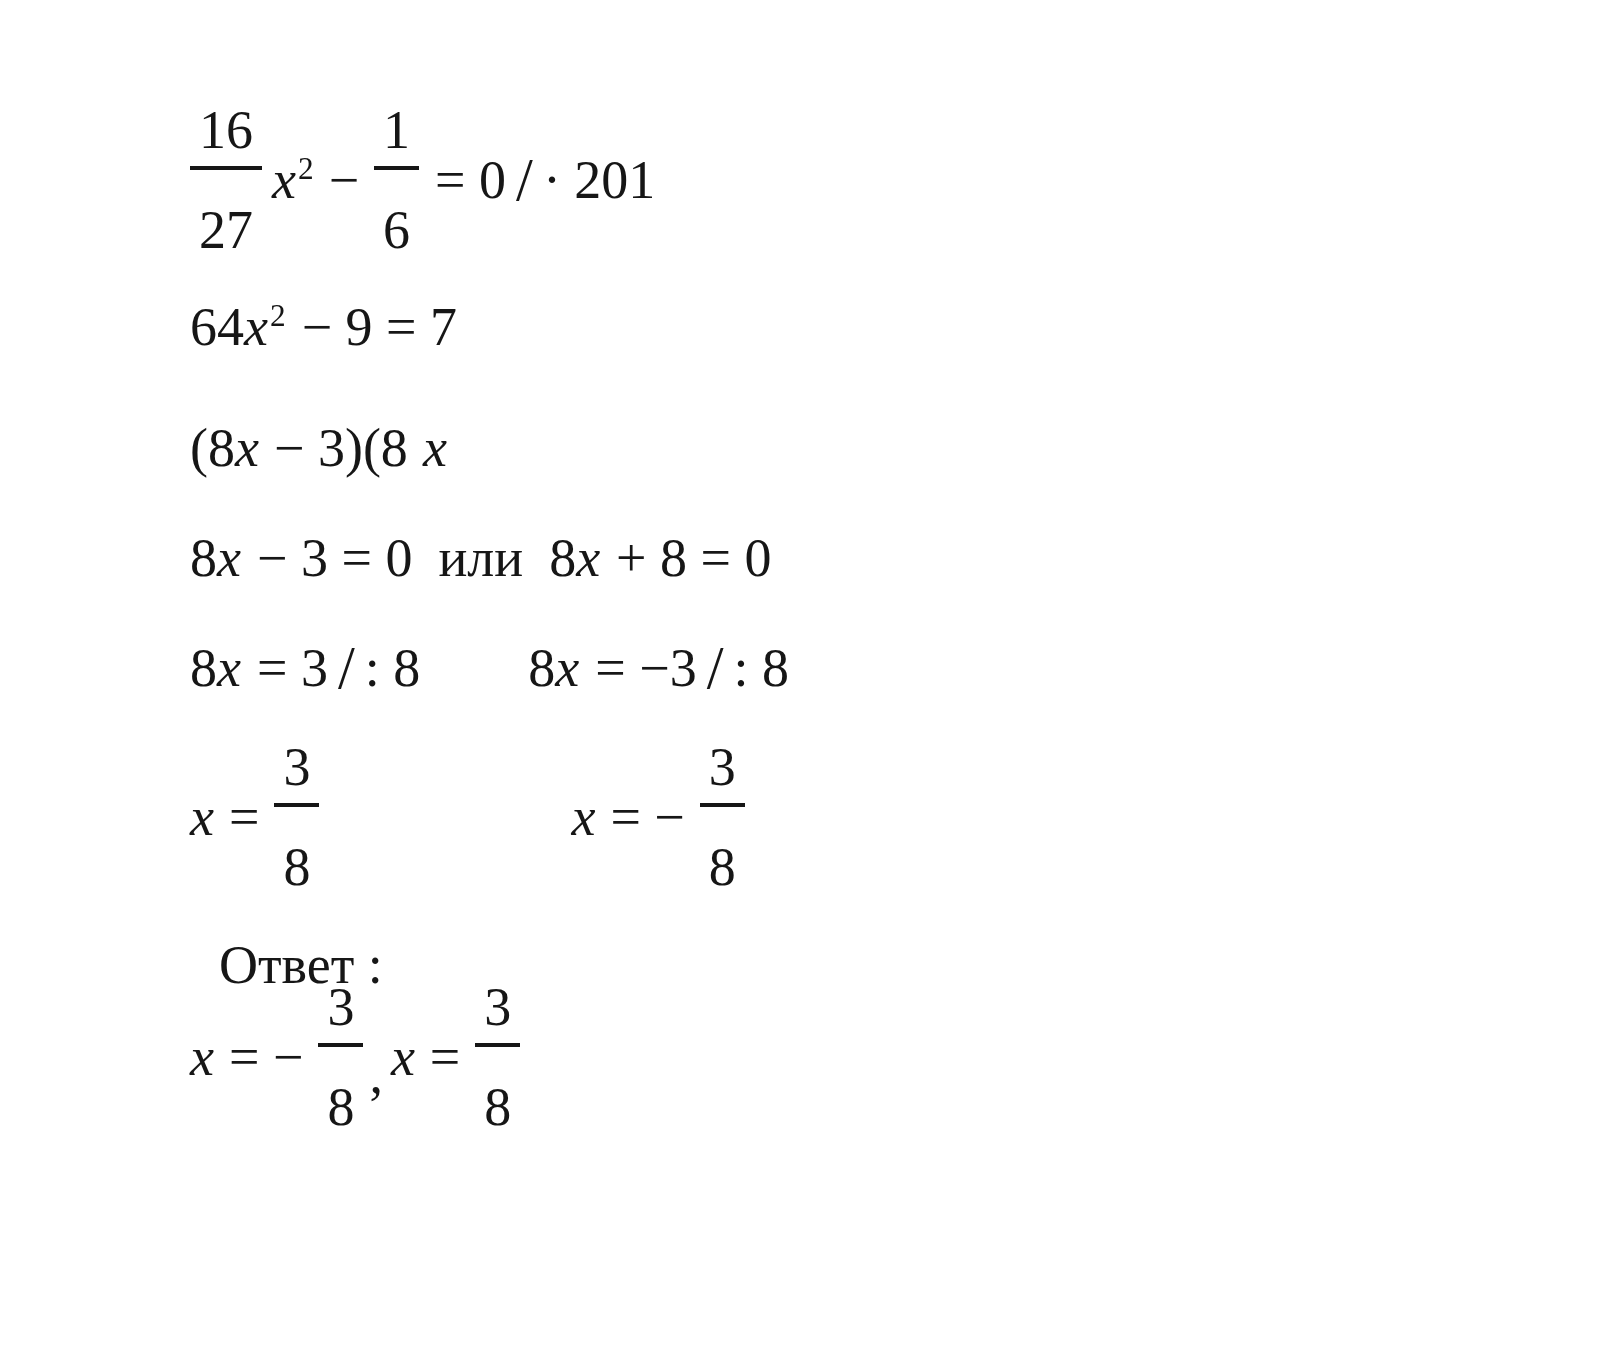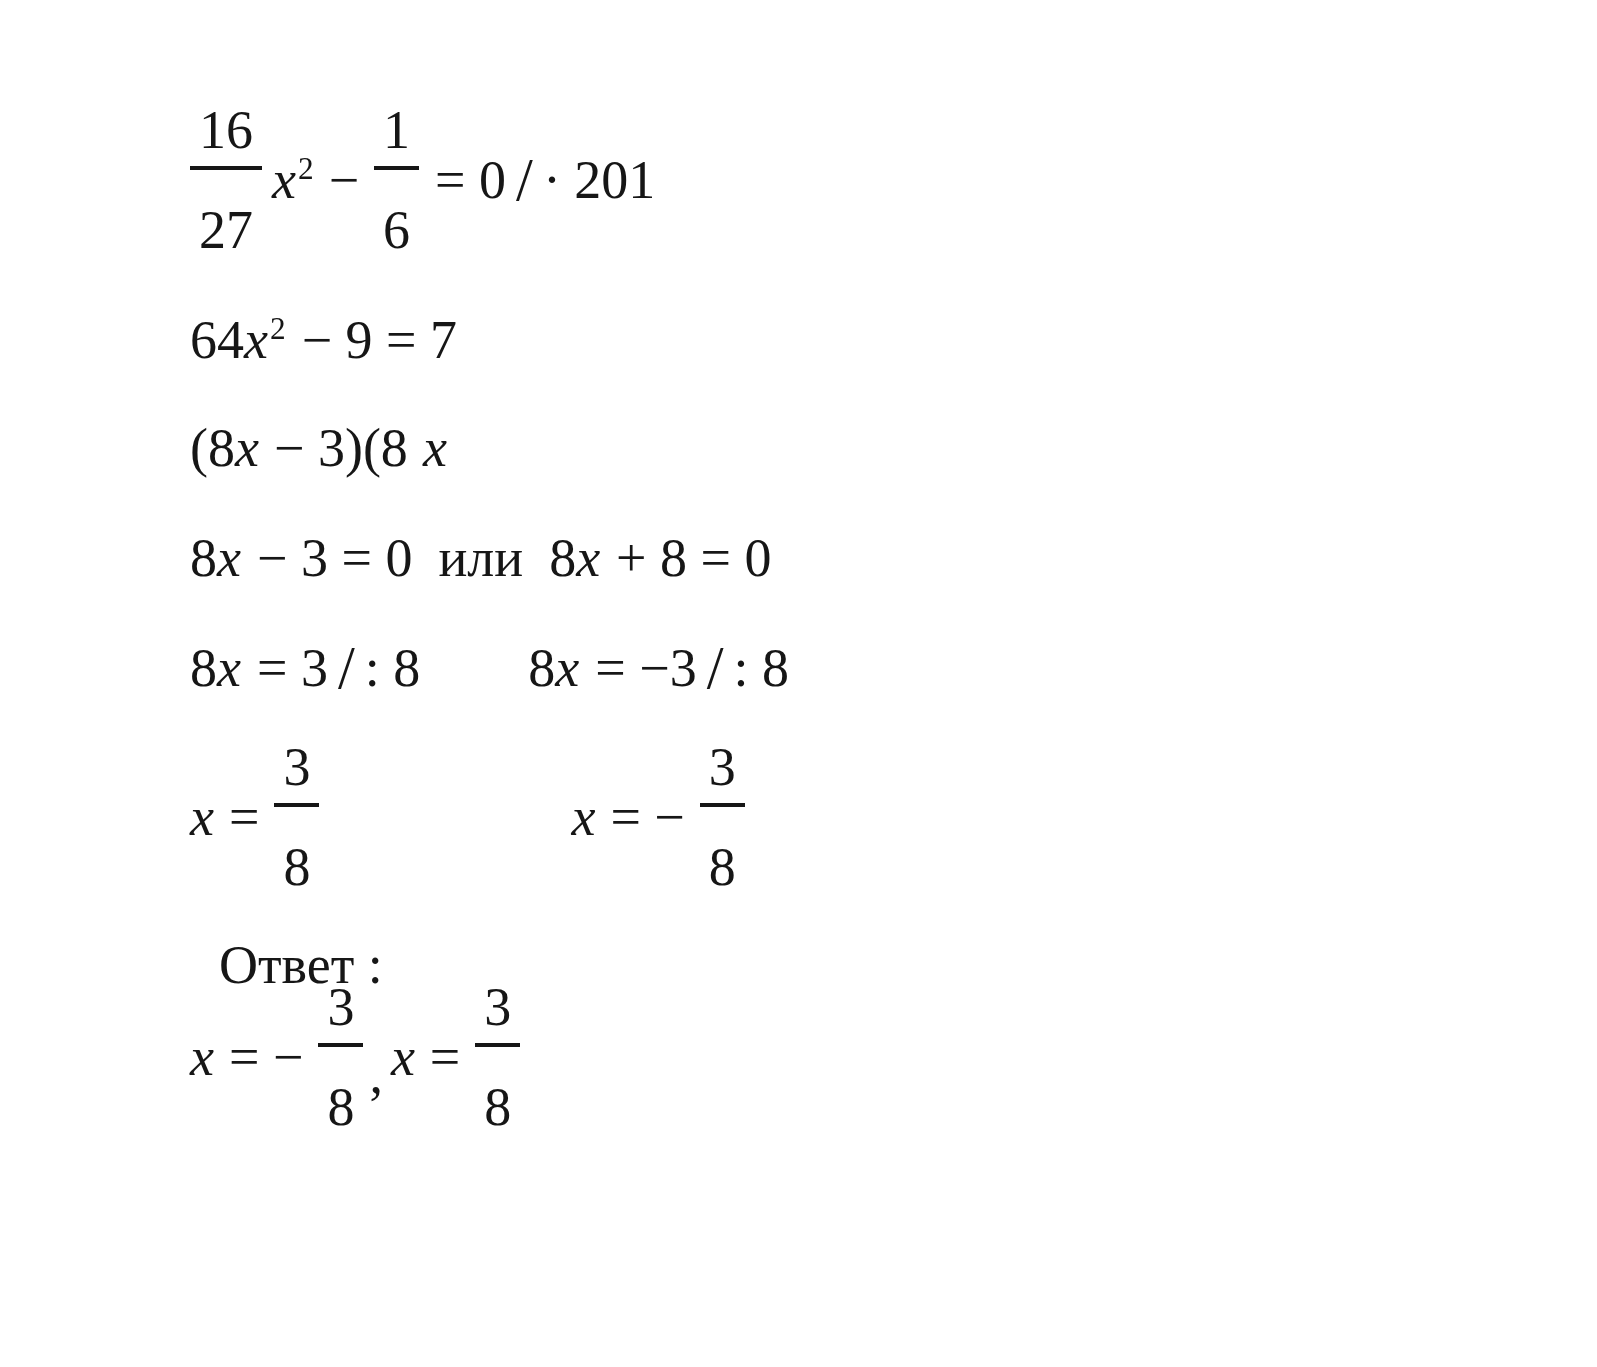--- a/index.html
+++ b/index.html
@@ -70,21 +70,21 @@
   <span class="tok op">−</span>
   <span class="frac">
     <span class="num">1</span>
     <span class="den">6</span>
   </span>
   <span class="tok ml-md">= 0</span>
   <span class="tok slash ml-md">/</span>
   <span class="tok">· 201</span>
 </div>
 
-<div class="math-line" style="top:300px;height:80px;">
+<div class="math-line" style="top:287px;height:80px;">
   <span class="tok">64</span>
   <span class="tok"><span class="var">x</span><sup class="exp">2</sup></span>
   <span class="tok ml-md">− 9 = 7</span>
 </div>
 
 <div class="math-line" style="top:408px;height:80px;">
   <span class="tok">(8</span>
   <span class="tok var">x</span>
   <span class="tok op">− 3)(8</span>
   <span class="tok var">x</span>

